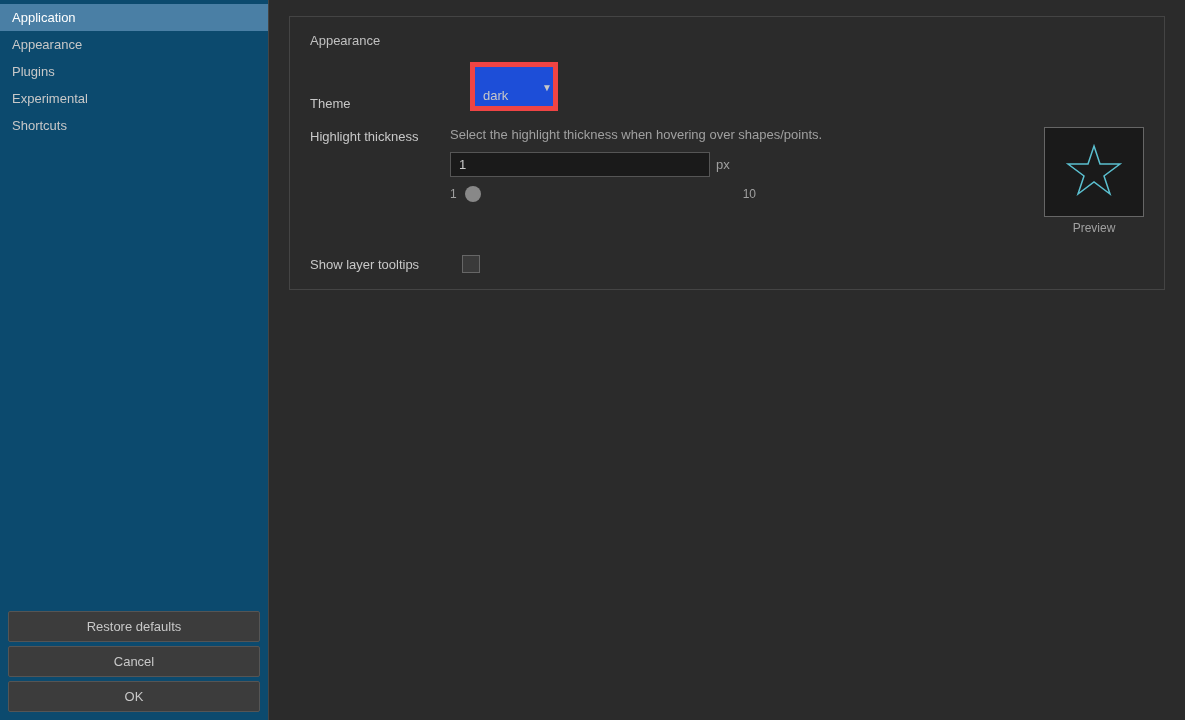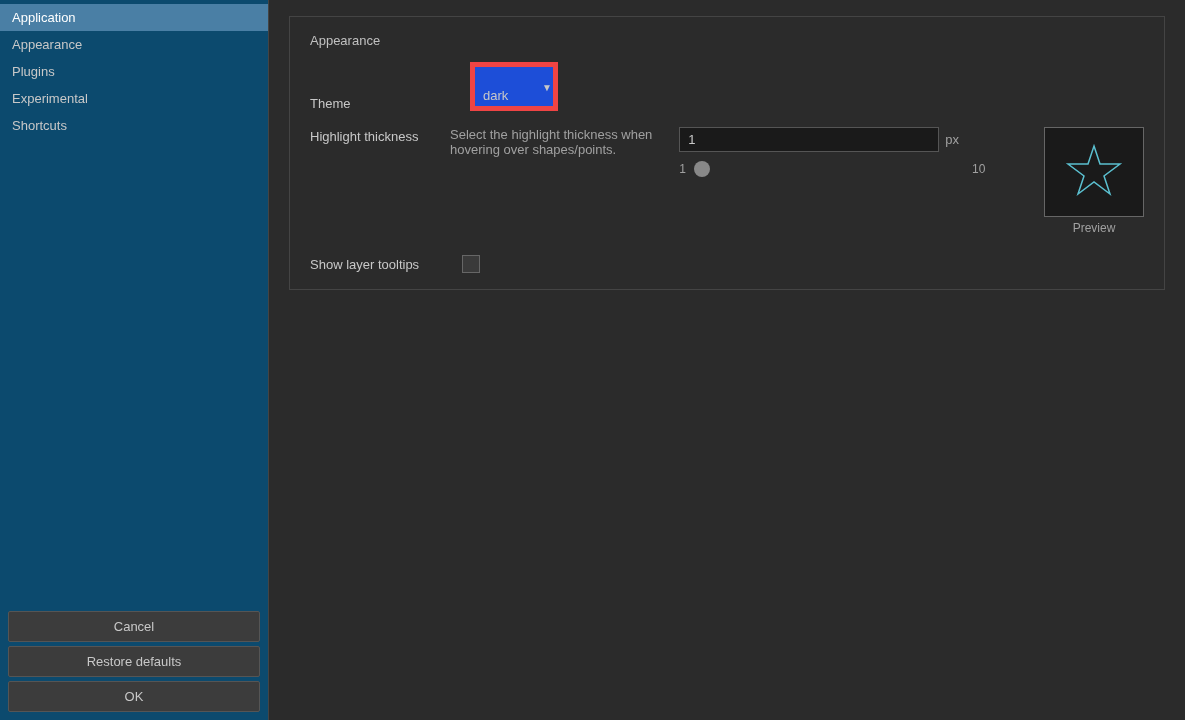--- a/index.html
+++ b/index.html
@@ -302,22 +302,22 @@
     </div>
     <div class="sidebar-item">
       <span>Experimental</span>
     </div>
     <div class="sidebar-item">
       <span>Shortcuts</span>
     </div>
   </div>
 
   <div class="sidebar-bottom">
+    <button class="sidebar-btn">Restore defaults</button>
     <button class="sidebar-btn">Cancel</button>
-    <button class="sidebar-btn">Restore defaults</button>
     <button class="sidebar-btn">OK</button>
   </div>
 </div>
 
 <div class="main">
   <div class="appearance-panel">
     <div class="settings-group">
 
       <div class="section-title">Appearance</div>
 
@@ -328,21 +328,21 @@
             <option value="dark">dark</option>
             <option value="light">light</option>
             <option value="system">system</option>
           </select>
           <span class="dropdown-arrow">▼</span>
         </div>
       </div>
 
       <div class="highlight-full-row">
         <div class="highlight-label">Highlight thickness</div>
-        <div style="display:flex; flex-direction:row; gap:4px; flex:1;">
+        <div style="display:flex; flex-direction:column; gap:10px; flex:1;">
           <div class="highlight-description">Select the highlight thickness when hovering over shapes/points.</div>
 
           <div style="display:flex; align-items:center; gap:10px; flex-wrap:wrap;">
 
             <div class="px-input-wrapper">
               <input class="px-input" type="text" value="1" style="">
               <span class="px-label">px</span>
             </div>
 
             <div class="slider-wrapper">

